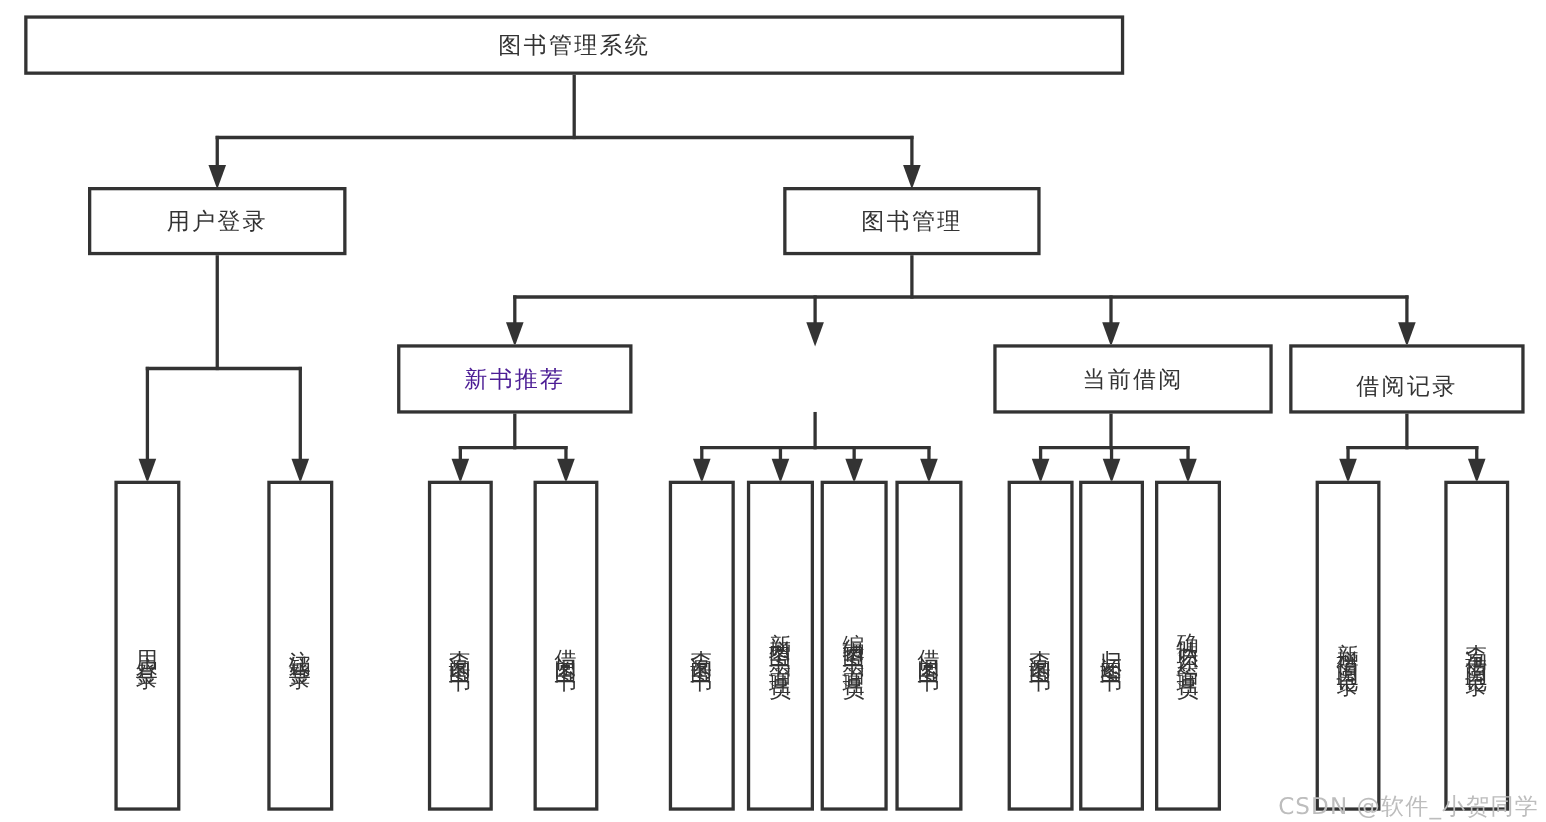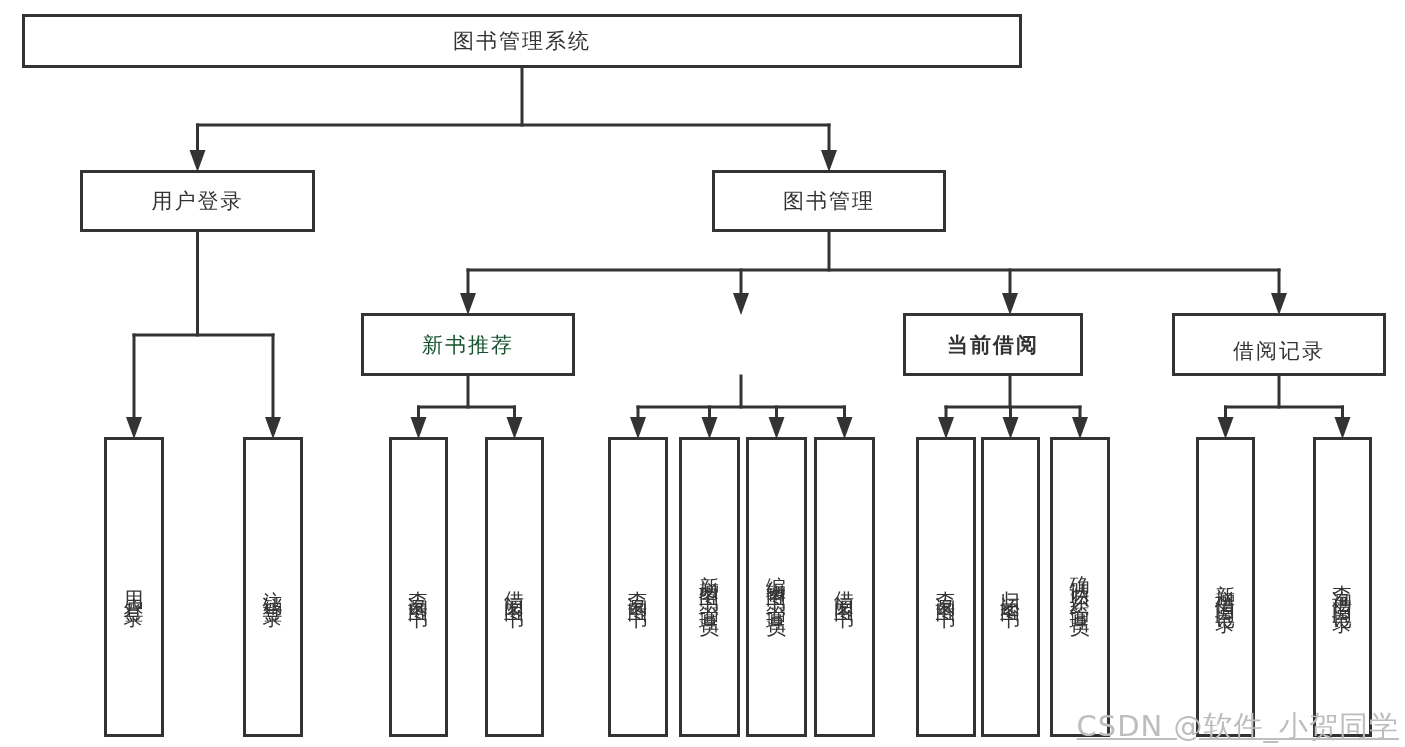--- a/index.html
+++ b/index.html
@@ -13,21 +13,21 @@
     border:3px solid #8b5cf6; color:#333333;
     display:flex; align-items:center; justify-content:center; z-index:2;
   }
   .node .lbl { font-size:21px; letter-spacing:2px; white-space:nowrap; }
   .node.vertical .lbl {
     writing-mode:vertical-rl; text-orientation:mixed;
     font-size:20px; letter-spacing:6px; line-height:1; white-space:normal;
   }
   .watermark {
     position:absolute; right:6px; bottom:0px; z-index:5;
-    font-size:29px; letter-spacing:1px; color:#bdbdbd; white-space:nowrap;text-decoration:underline;
+    font-size:21px; letter-spacing:1px; color:#bdbdbd; white-space:nowrap;
   }
 </style>
 </head>
 <body>
 
 <div class="canvas" style="background: rgb(255, 255, 255);">
   <svg class="connectors" xmlns="http://www.w3.org/2000/svg" viewBox="0 0 1405 747">
       <line x1="522" y1="68" x2="522" y2="125" stroke="#333333" stroke-width="3" stroke-linecap="square"></line>
       <line x1="197.5" y1="125" x2="829" y2="125" stroke="#333333" stroke-width="3" stroke-linecap="square"></line>
       <line x1="197.5" y1="125" x2="197.5" y2="151" stroke="#333333" stroke-width="3" stroke-linecap="square"></line>
@@ -85,23 +85,23 @@
   <div class="node" style="left: 22px; top: 14px; width: 1000px; height: 54px; border-color: rgb(51, 51, 51); background: rgb(255, 255, 255);">
       <span class="lbl" style="color: rgb(51, 51, 51);">图书管理系统</span>
     </div>
     <div class="node" style="left: 80px; top: 170px; width: 235px; height: 62px; border-color: rgb(51, 51, 51); background: rgb(255, 255, 255);">
       <span class="lbl" style="color: rgb(51, 51, 51);">用户登录</span>
     </div>
     <div class="node" style="left: 712px; top: 170px; width: 234px; height: 62px; border-color: rgb(51, 51, 51); background: rgb(255, 255, 255); align-items: center;">
       <span class="lbl" style="color: rgb(51, 51, 51);">图书管理</span>
     </div>
     <div class="node" style="left: 361px; top: 313px; width: 214px; height: 63px; border-color: rgb(51, 51, 51); background: rgb(255, 255, 255);">
-      <span class="lbl" style="color: #14532d;">新书推荐</span>
+      <span class="lbl" style="color: #4c1d95;">新书推荐</span>
     </div>
-    <div class="node" style="left: 903px; top: 313px; width: 180px; height: 63px; border-color: rgb(51, 51, 51); background: rgb(255, 255, 255); font-weight: bold;">
+    <div class="node" style="left: 903px; top: 313px; width: 254px; height: 63px; border-color: rgb(51, 51, 51); background: rgb(255, 255, 255);">
       <span class="lbl" style="color: rgb(51, 51, 51);">当前借阅</span>
     </div>
     <div class="node" style="left: 1172px; top: 313px; width: 214px; height: 63px; border-color: rgb(51, 51, 51); background: rgb(255, 255, 255);">
       <span class="lbl" style="color: rgb(51, 51, 51); margin-top: 12px;">借阅记录</span>
     </div>
     <div class="node vertical" style="left: 104px; top: 437px; width: 60px; height: 300px; border-color: rgb(51, 51, 51); background: rgb(255, 255, 255);">
       <span class="lbl" style="color: rgb(51, 51, 51);">用户登录</span>
     </div>
     <div class="node vertical" style="left: 243px; top: 437px; width: 60px; height: 300px; border-color: rgb(51, 51, 51); background: rgb(255, 255, 255);">
       <span class="lbl" style="color: rgb(51, 51, 51);">注销登录</span>

